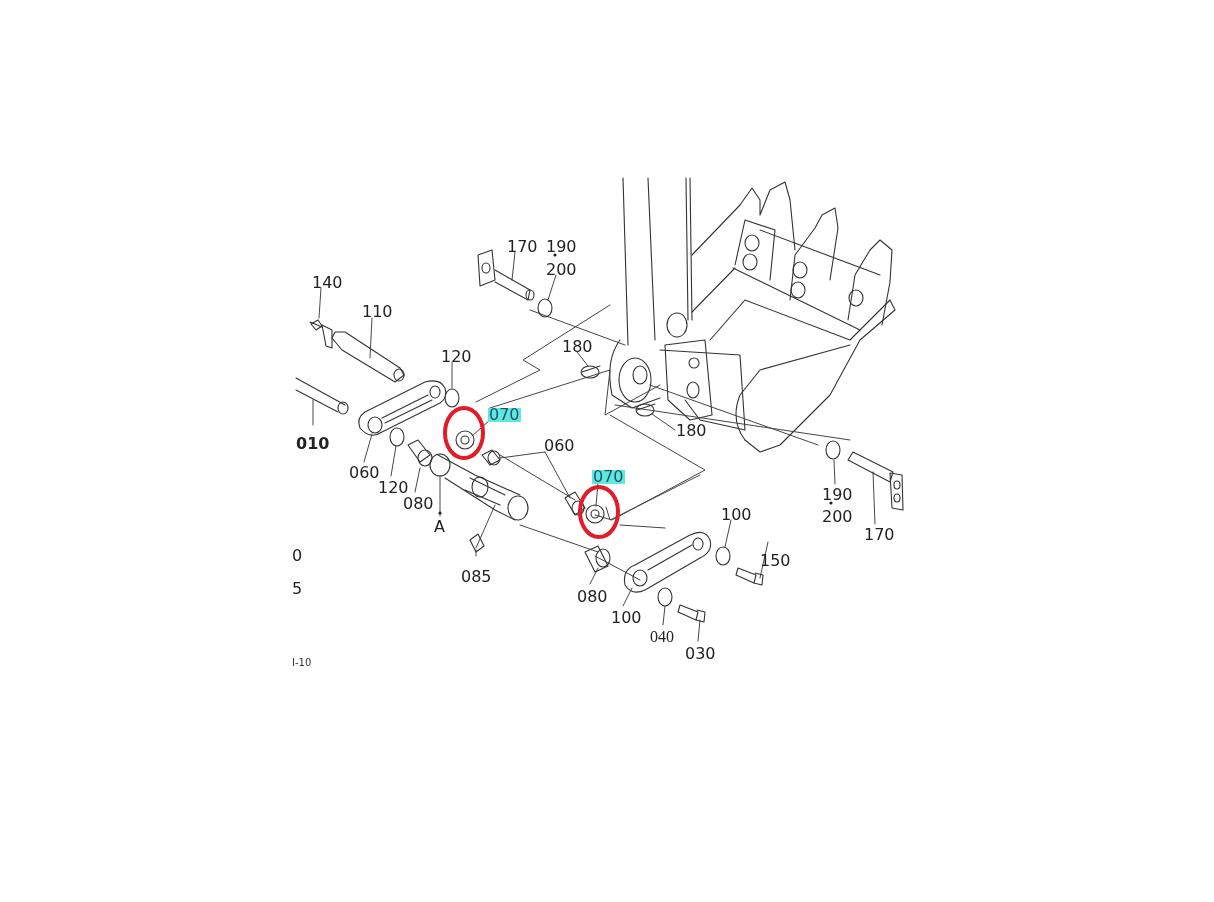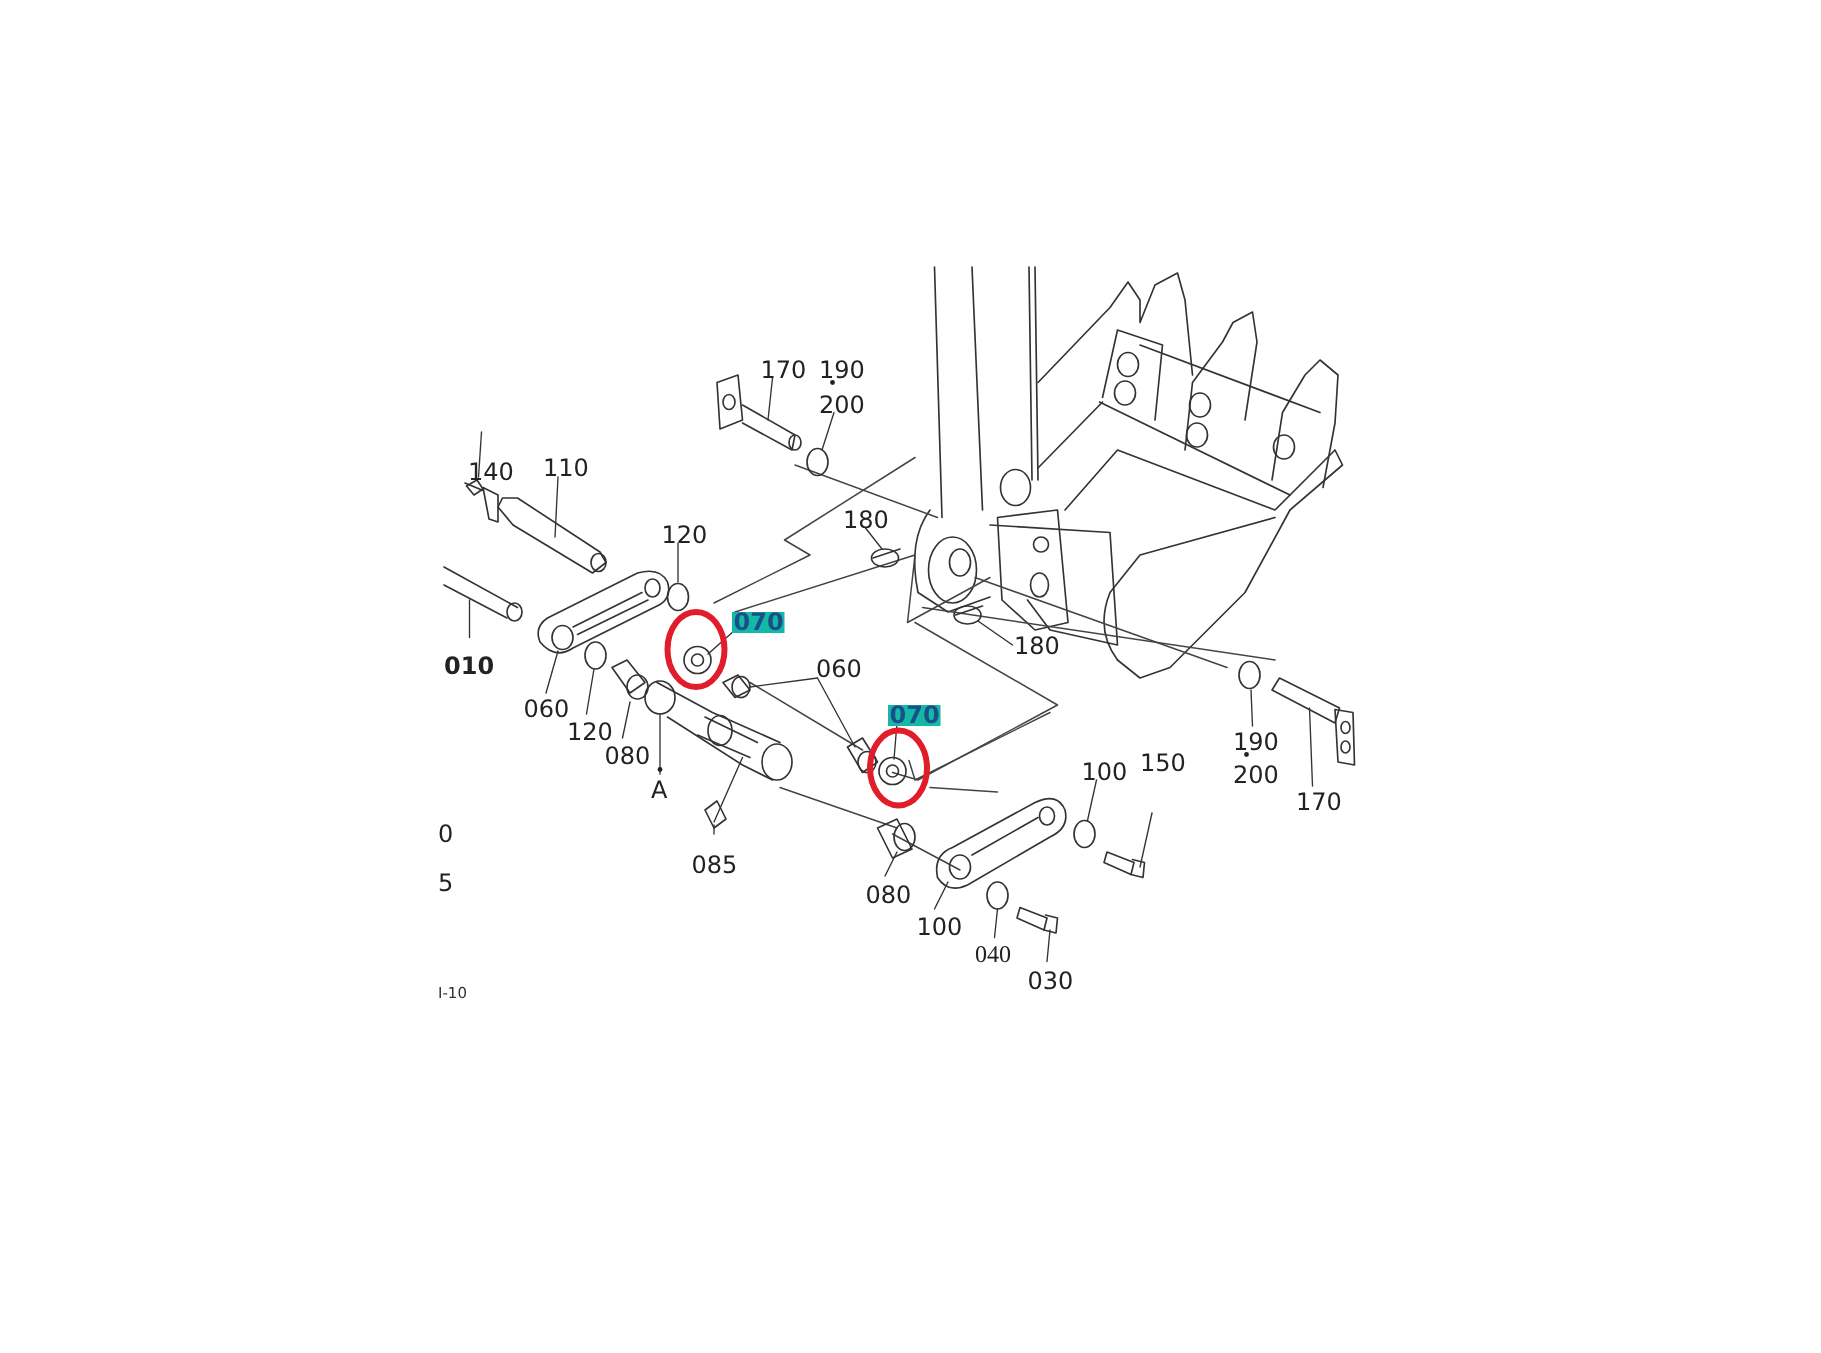--- a/index.html
+++ b/index.html
@@ -1,19 +1,19 @@
 <!DOCTYPE html>
 <html><head>
 <meta charset="utf-8">
 <style>
   html, body { margin:0; padding:0; background:#ffffff; }
   body { width:1214px; height:902px; position:relative; overflow:hidden; font-family:"DejaVu Sans", sans-serif; }
   #stage { position:absolute; left:0; top:0; width:1214px; height:902px; }
   .lbl { position:absolute; font-size:16px; color:#222; line-height:14px; white-space:nowrap; font-family:"DejaVu Sans", sans-serif; }
-  .hl { background:#14b8a6; color:#1b4f8a; padding:0 1px;font-weight:bold; }
+  .hl { background:#5eead4; color:#1b4f8a; padding:0 1px; }
   .small { font-size:10px; color:#333; }
 </style>
 </head>
 <body>
 
 <div id="stage">
   <svg width="1214" height="902" viewBox="0 0 1214 902" xmlns="http://www.w3.org/2000/svg" style="position:absolute;left:0;top:0;">
     <g fill="none" stroke="#333" stroke-width="1.1" stroke-linejoin="round" stroke-linecap="round">
 
       <g>
@@ -205,21 +205,21 @@
       <circle cx="831" cy="503" r="1.6" fill="#222" stroke="none"></circle>
       <circle cx="440" cy="513" r="1.6" fill="#222" stroke="none"></circle>
     </g>
 
     <g fill="none" stroke="#e11d2a" stroke-width="4">
       <ellipse cx="464" cy="433" rx="19" ry="25"></ellipse>
       <ellipse cx="599" cy="512" rx="19" ry="25"></ellipse>
     </g>
   </svg>
 
-  <div class="lbl" style="left:312px;top:276px;margin-top:32px;">140</div>
+  <div class="lbl" style="left:312px;top:276px;">140</div>
   <div class="lbl" style="left:362px;top:305px;text-align:center;">110</div>
   <div class="lbl" style="left:507px;top:240px;">170</div>
   <div class="lbl" style="left:546px;top:240px;">190</div>
   <div class="lbl" style="left:546px;top:263px;">200</div>
   <div class="lbl" style="left:441px;top:350px;">120</div>
   <div class="lbl" style="left:562px;top:340px;">180</div>
   <div class="lbl hl" style="left:488px;top:408px;">070</div>
   <div class="lbl" style="left:544px;top:439px;">060</div>
   <div class="lbl" style="left:296px;top:437px;font-weight:bold;">010</div>
   <div class="lbl" style="left:349px;top:466px;">060</div>
@@ -227,21 +227,21 @@
   <div class="lbl" style="left:403px;top:497px;">080</div>
   <div class="lbl" style="left:434px;top:520px;">A</div>
   <div class="lbl hl" style="left:592px;top:470px;">070</div>
   <div class="lbl" style="left:676px;top:424px;">180</div>
   <div class="lbl" style="left:461px;top:570px;">085</div>
   <div class="lbl" style="left:577px;top:590px;">080</div>
   <div class="lbl" style="left:611px;top:611px;">100</div>
   <div class="lbl" style="left:650px;top:630px;font-family:Liberation Serif, serif;">040</div>
   <div class="lbl" style="left:685px;top:647px;">030</div>
   <div class="lbl" style="left:721px;top:508px;">100</div>
-  <div class="lbl" style="left:760px;top:502px;">150</div>
+  <div class="lbl" style="left:760px;top:554px;">150</div>
   <div class="lbl" style="left:822px;top:488px;">190</div>
   <div class="lbl" style="left:822px;top:510px;">200</div>
   <div class="lbl" style="left:864px;top:528px;">170</div>
 
   <div class="lbl" style="left:292px;top:549px;">0</div>
   <div class="lbl" style="left:292px;top:582px;">5</div>
   <div class="lbl small" style="left:292px;top:656px;">I-10</div>
 </div>
 
 </body></html>

